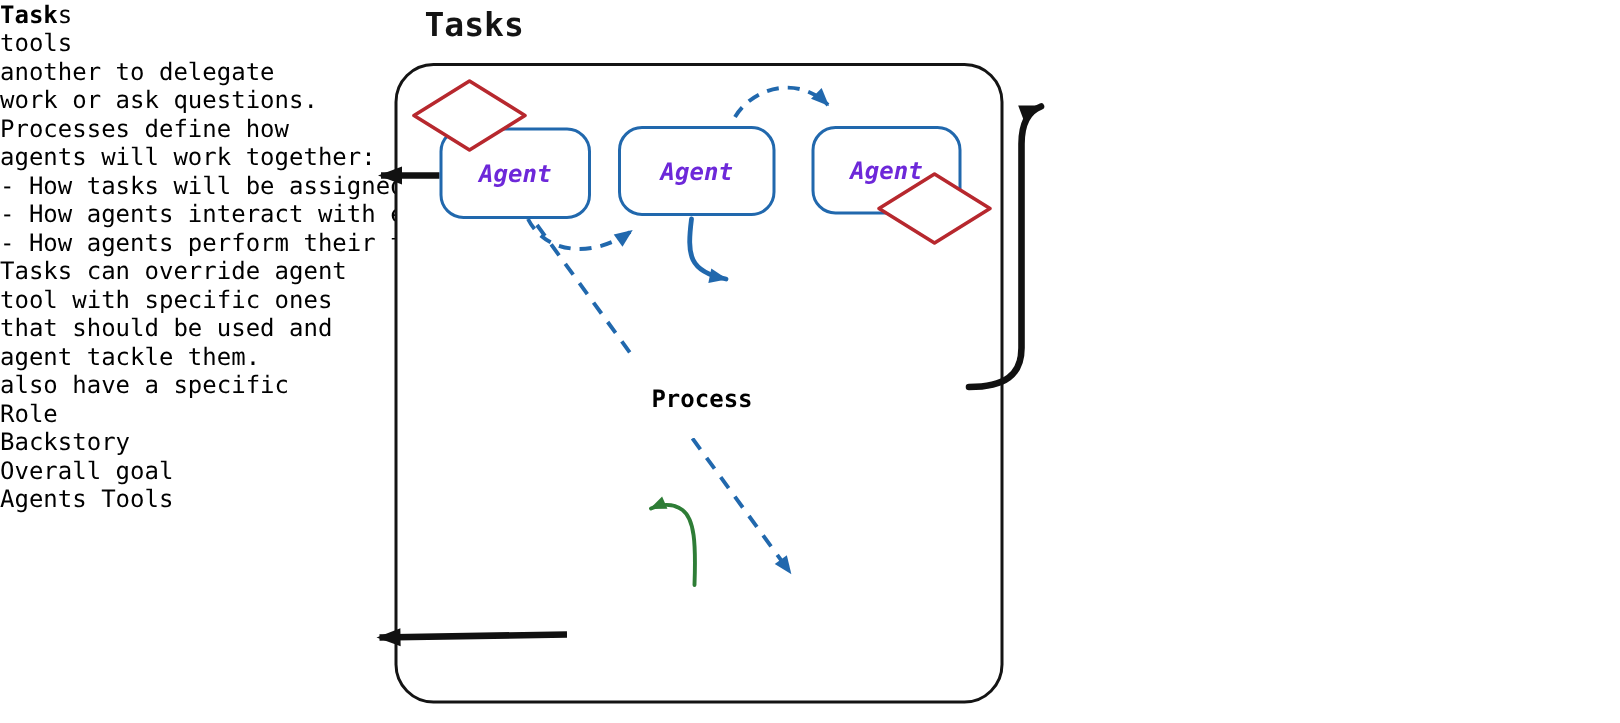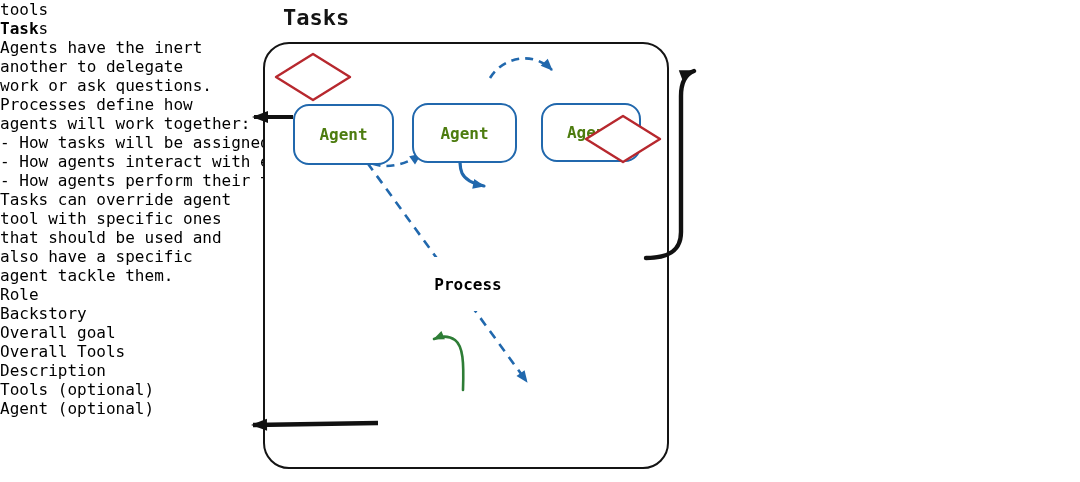--- a/index.html
+++ b/index.html
@@ -11,22 +11,22 @@
   #crew-box{left:263px;top:42px;width:402px;height:423px;border:2.5px solid #141414;
             border-radius:26px;z-index:0;background:#ffffff;}
   #crew-title{left:283px;top:5px;font-size:22px;font-weight:bold;color:#141414;z-index:4;}
 
   
   svg.layer{position:absolute;left:0;top:0;z-index:1;}
   svg#over{z-index:3;}
 
   
   .node{position:absolute;display:flex;align-items:center;justify-content:center;
-        background:#ffffff;z-index:2;font-weight:600;font-size:16px;margin-top:19px;}
-  .agent{border:2.6px solid #2168ad;border-radius:16px;color:#4d7c0f;}
+        background:#ffffff;z-index:2;font-weight:600;font-size:16px;}
+  .agent{border:2.6px solid #2168ad;border-radius:16px;color:#6d28d9;font-style:italic;}
   #agent-1{left:293px;top:85px;width:97px;height:57px;}
   #agent-2{left:412px;top:84px;width:101px;height:56px;}
   #agent-3{left:541px;top:84px;width:96px;height:55px;}
   #process-box{left:293px;top:238px;width:350px;height:54px;border:2.6px solid #e[39317;}
   #process-box{left:293px;top:238px;width:350px;height:54px;border:2.6px solid #e39317;
                border-radius:16px;color:#d8860b;}
   .task{border:2.6px solid #2e7d36;border-radius:14px;color:#2e7d36;}
   #task-1{left:378px;top:395px;width:92px;height:55px;}
   #task-2{left:479px;top:393px;width:90px;height:57px;}
 
@@ -108,54 +108,48 @@
   </div>
 
   <svg class="layer" id="over" width="1080" height="482" viewBox="0 0 1080 482">
     <polygon points="313,54 350,77 313,100 276,77" fill="#ffffff" stroke="#b7282e" stroke-width="2.4" stroke-linejoin="round"></polygon>
     <polygon points="623,116 660,139 623,162 586,139" fill="#ffffff" stroke="#b7282e" stroke-width="2.4" stroke-linejoin="round"></polygon>
   </svg>
   <div class="tools-label" id="tools-1">tools</div>
   <div class="tools-label" id="tools-2">tools</div>
 
   <div class="note" id="note-delegate">
-    <div>Agents have the inert</div>
     <div>another to delegate</div>
     <div>work or ask questions.</div>
   </div>
 
   <div class="note" id="note-process">
     <div class="heading">
       <div>Processes define how</div>
       <div>agents will work together:</div>
     </div>
     <div class="bullets">
       <div>- How tasks will be assigned to Agents.</div>
       <div>- How agents interact with each other.</div>
       <div>- How agents perform their tasks.</div>
     </div>
   </div>
 
   <div class="note" id="note-override">
     <div>Tasks can override agent</div>
     <div>tool with specific ones</div>
     <div>that should be used and</div>
+    <div>agent tackle them.</div>
     <div>also have a specific</div>
-    <div>agent tackle them.</div>
   </div>
 
   <div class="side-note" id="note-agent-attrs">
     <div>Role</div>
     <div>Backstory</div>
     <div>Overall goal</div>
-    <div>Overall Tools</div>
+    <div>Agents Tools</div>
   </div>
 
-  <div class="side-note" id="note-task-attrs">
-    <div>Description</div>
-    <div>Tools (optional)</div>
-    <div>Agent (optional)</div>
-  </div>
 
   <div class="abs" id="edge-right"></div>
   <div class="abs" id="edge-bottom"></div>
 
 </div>
 
 </body></html>

